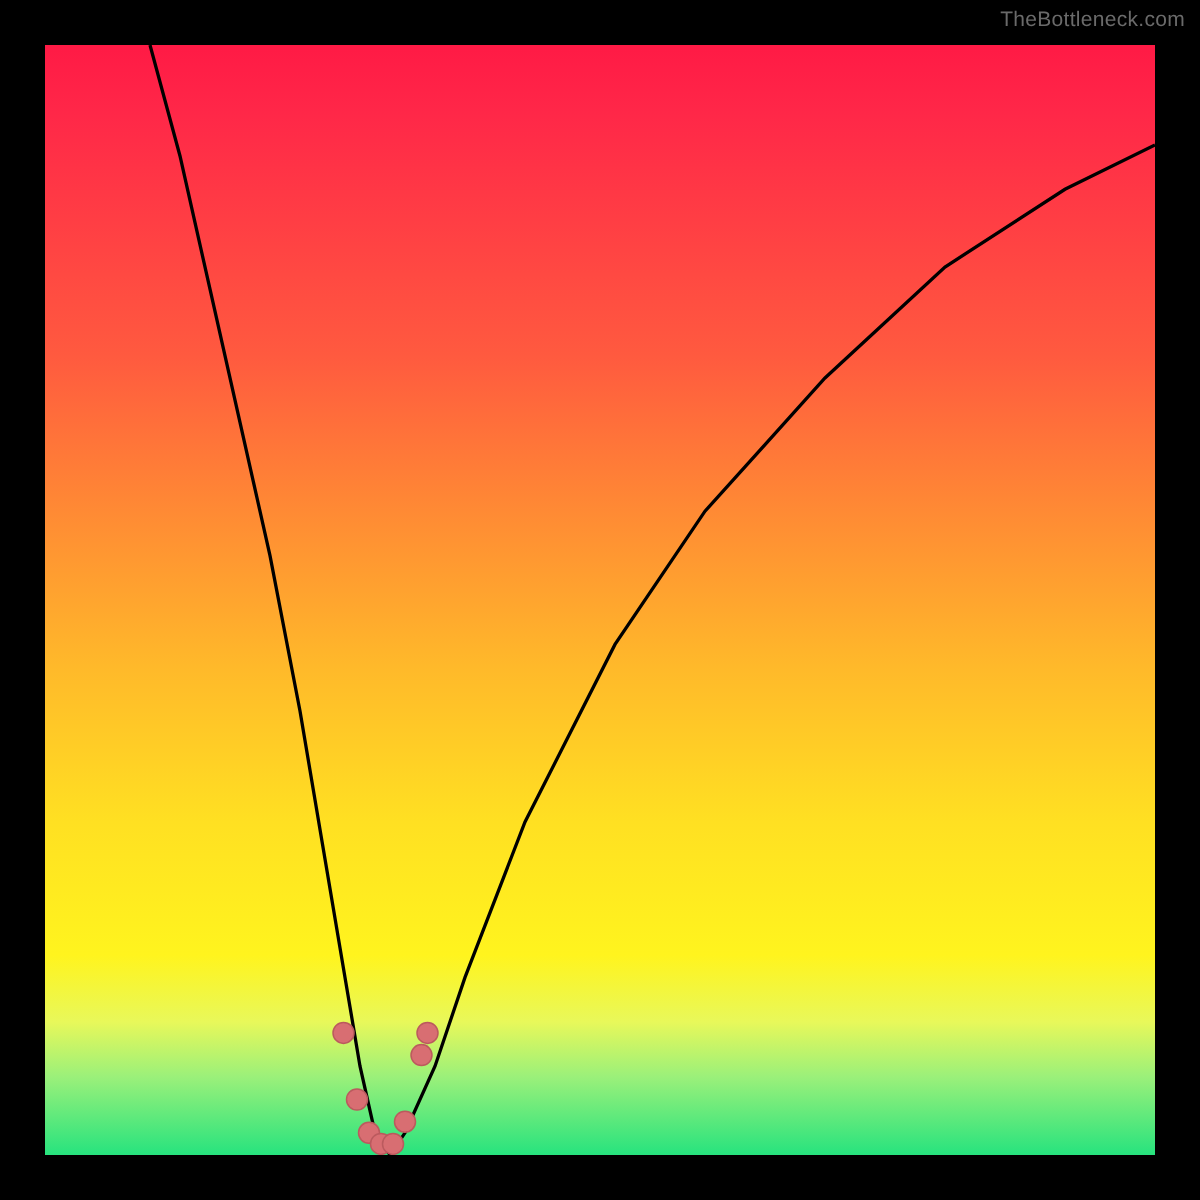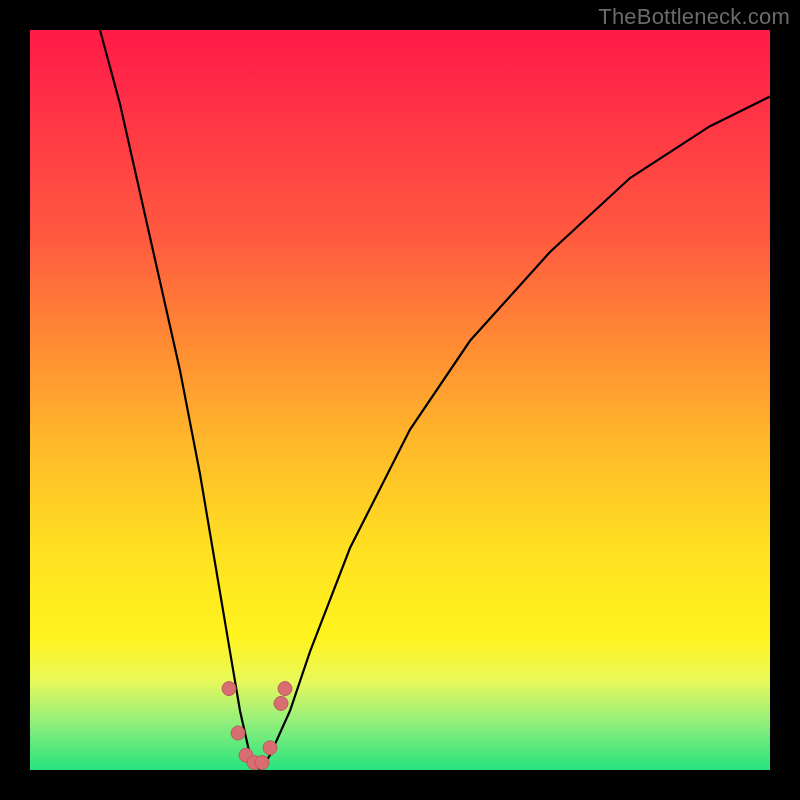--- a/index.html
+++ b/index.html
@@ -63,21 +63,21 @@
   .markers circle {
     fill: #d86e72;
     stroke: #bb5a5e;
     stroke-width: 1;
   }
   .watermark {
     position: absolute;
     top: 4px;
     right: 10px;
     color: #6a6a6a;
-    font-size: 22px;
+    font-size: 14px;
     font-weight: 400;
     letter-spacing: 0.2px;
     user-select: none;
   }
 </style>
 </head>
 <body>
 
 <div class="frame">
   <div class="watermark">TheBottleneck.com</div>

